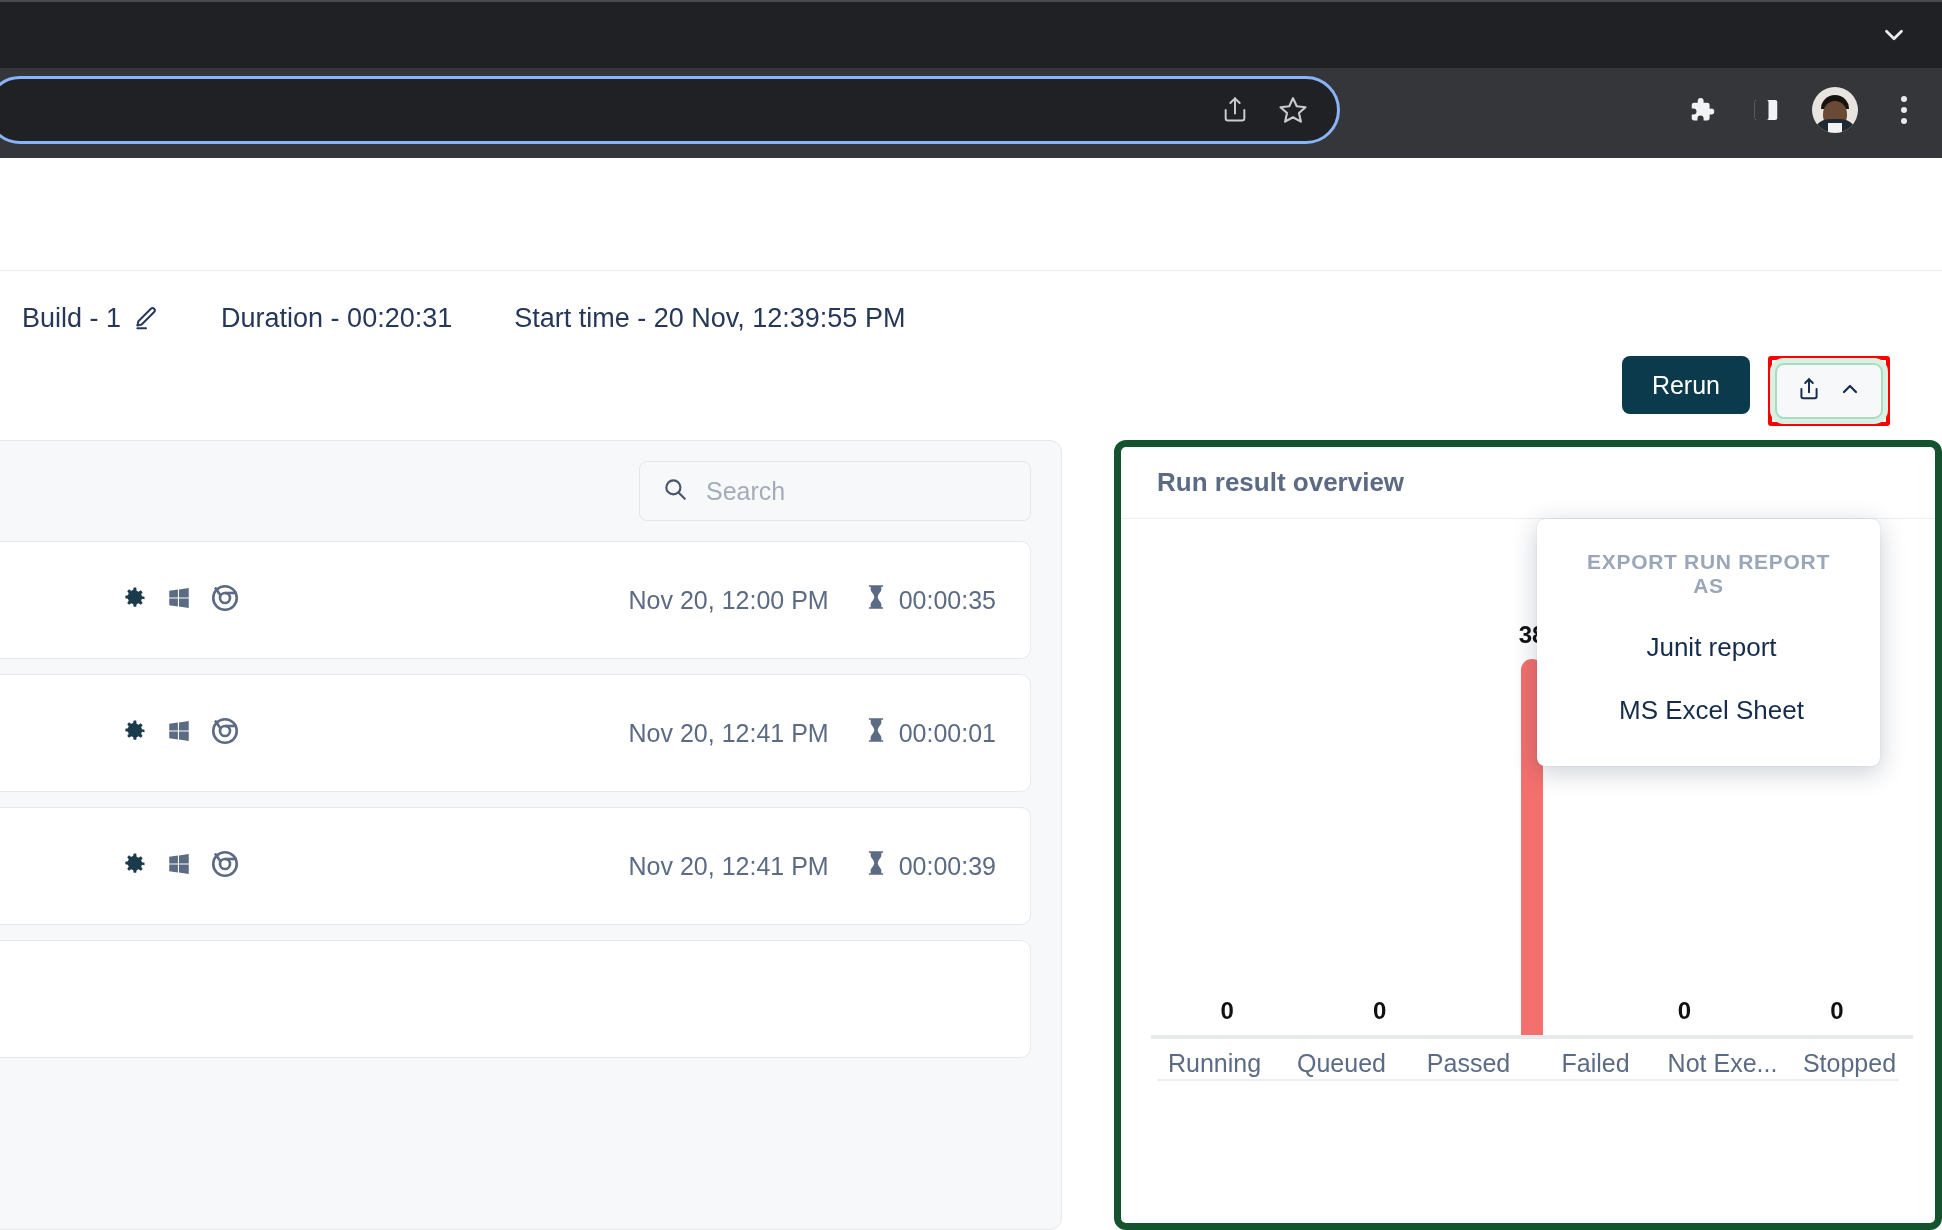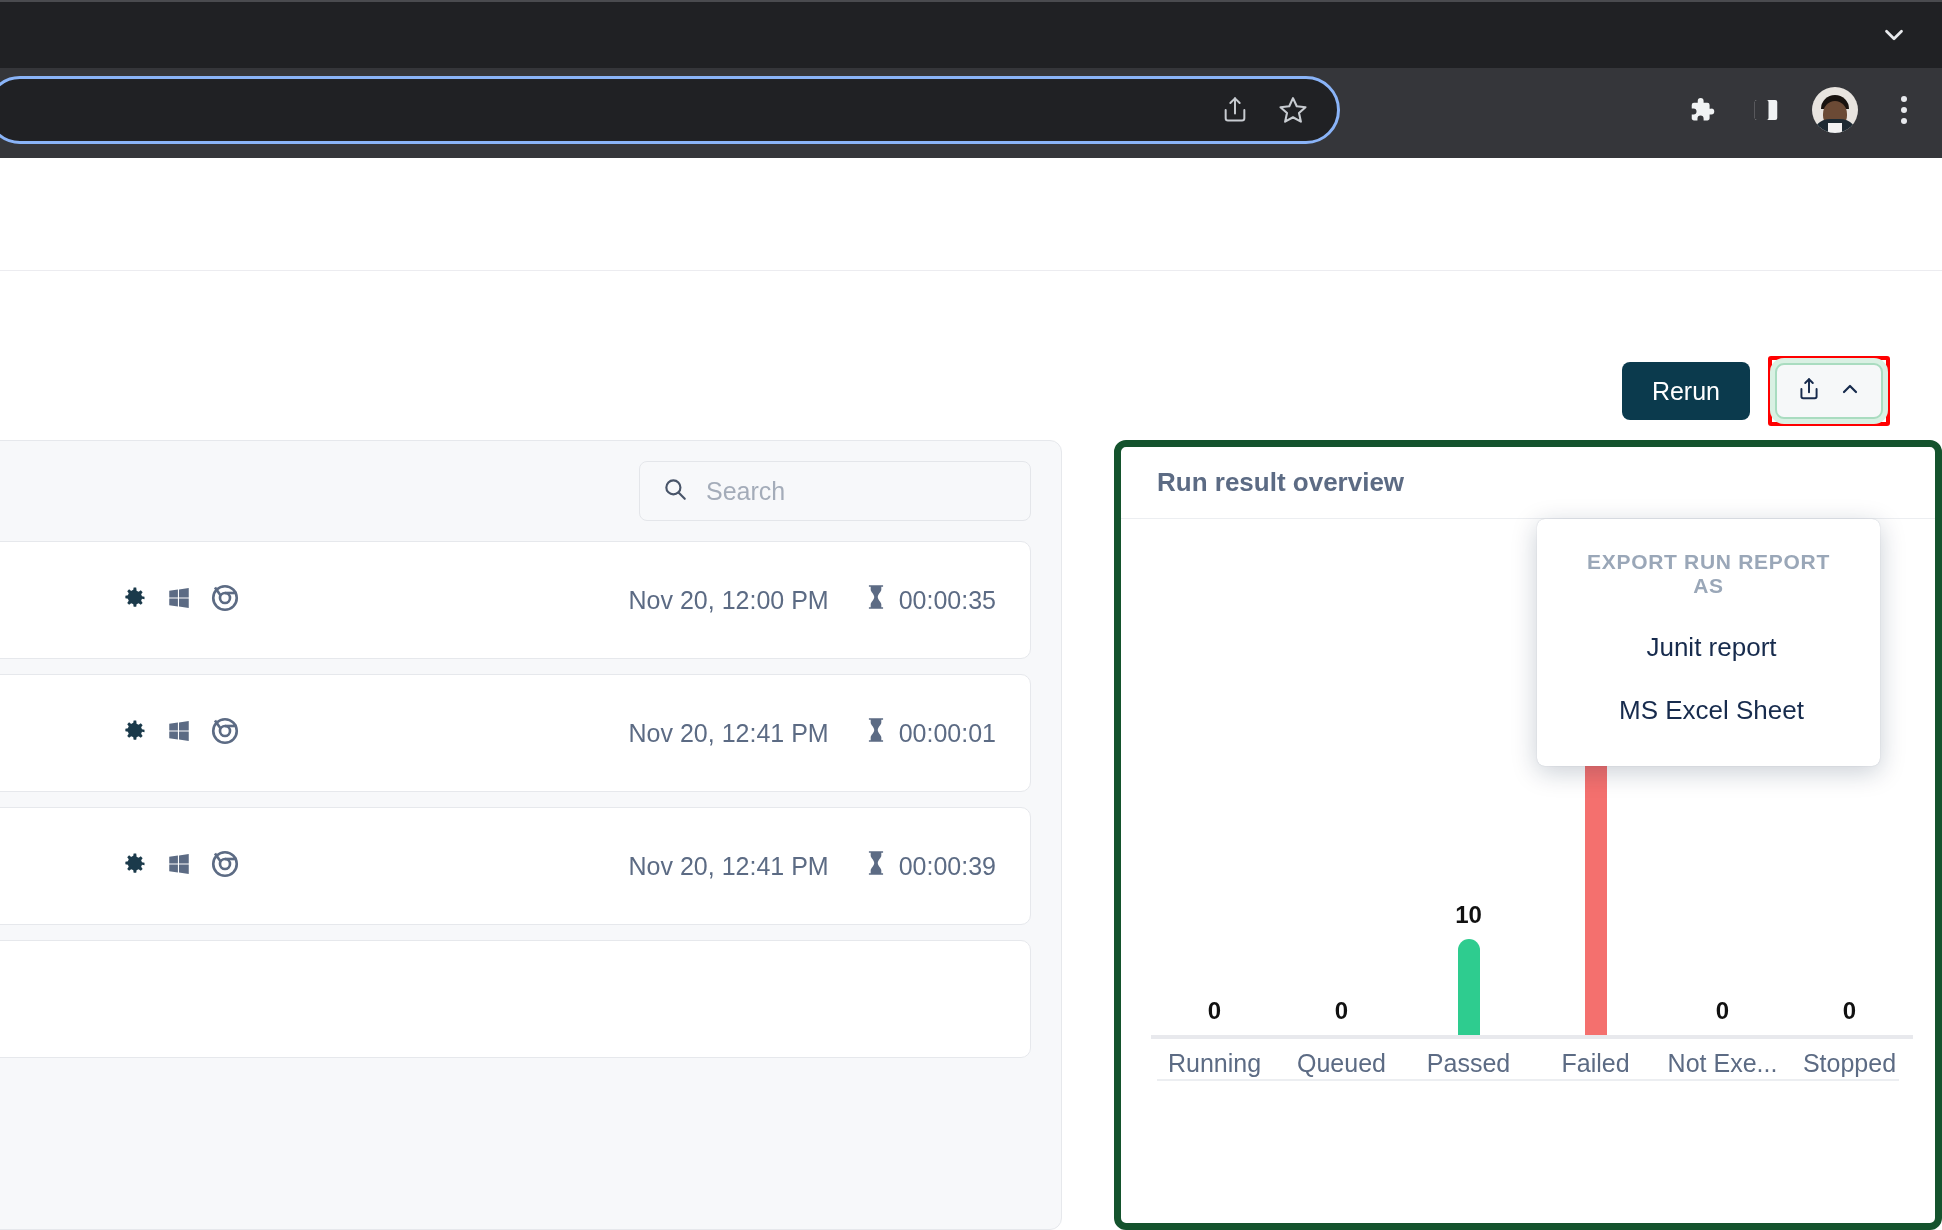--- a/index.html
+++ b/index.html
@@ -119,21 +119,21 @@
     gap: 62px;
     color: #253858;
     font-size: 27px;
   }
   .meta-item { display: flex; align-items: center; gap: 12px; white-space: nowrap; }
   .pencil-icon { display: inline-flex; cursor: pointer; }
 
   
   .action-row {
     position: absolute; right: 52px; top: 198px;
-    display: flex; align-items: center; gap: 18px;
+    display: flex; align-items: flex-start; gap: 18px;
   }
   .rerun-btn {
     background: #0b3a4d;
     color: #ffffff;
     font-size: 25px;
     border: none;
     border-radius: 8px;
     padding: 0 30px;
     height: 58px;
     display: flex; align-items: center; justify-content: center;
@@ -389,20 +389,37 @@
       </div>
     </div>
 
   </div>
 </div>
 
 <div class="page">
 
   <div class="page-topband"></div>
 
+  <div class="meta-row">
+    <div class="meta-item">
+      <span>Build - 1</span>
+      <span class="pencil-icon">
+        <svg width="26" height="26" viewBox="0 0 24 24" fill="none" stroke="#253858" stroke-width="1.8" stroke-linecap="round" stroke-linejoin="round">
+            <path d="M16.5 3.5a2.1 2.1 0 0 1 3 3L8 18l-4 1 1-4z"></path>
+            <line x1="4" y1="21.5" x2="12" y2="21.5"></line>
+          </svg>
+      </span>
+    </div>
+    <div class="meta-item">
+      <span>Duration - 00:20:31</span>
+    </div>
+    <div class="meta-item">
+      <span>Start time - 20 Nov, 12:39:55 PM</span>
+    </div>
+  </div>
 
   <div class="action-row">
     <button class="rerun-btn">Rerun</button>
     <div class="export-wrap">
       <div class="export-btn">
         <span>
           <svg width="26" height="26" viewBox="0 0 24 24" fill="none" stroke="#172b4d" stroke-width="1.8" stroke-linecap="round" stroke-linejoin="round">
               <path d="M5 12v7a1.6 1.6 0 0 0 1.6 1.6h10.8A1.6 1.6 0 0 0 19 19v-7"></path>
               <polyline points="15.5 6.5 12 3 8.5 6.5"></polyline>
               <line x1="12" y1="3" x2="12" y2="15"></line>
@@ -559,24 +576,20 @@
             <div class="bar-col">
               <span class="bar-value">0</span>
               <div class="bar zero" style="background:#3fa66b;"></div>
             </div>
 
             <div class="bar-col">
               <span class="bar-value">0</span>
               <div class="bar zero" style="background:#5b7cfa;"></div>
             </div>
 
-            <div class="bar-col">
-              <span class="bar-value">10</span>
-              <div class="bar" style="background:#2ecc8f; height:100px;"></div>
-            </div>
 
             <div class="bar-col">
               <span class="bar-value">38</span>
               <div class="bar" style="background:#f4706e; height:380px;"></div>
             </div>
 
             <div class="bar-col">
               <span class="bar-value">0</span>
               <div class="bar zero" style="background:#6a5ae0;"></div>
             </div>

